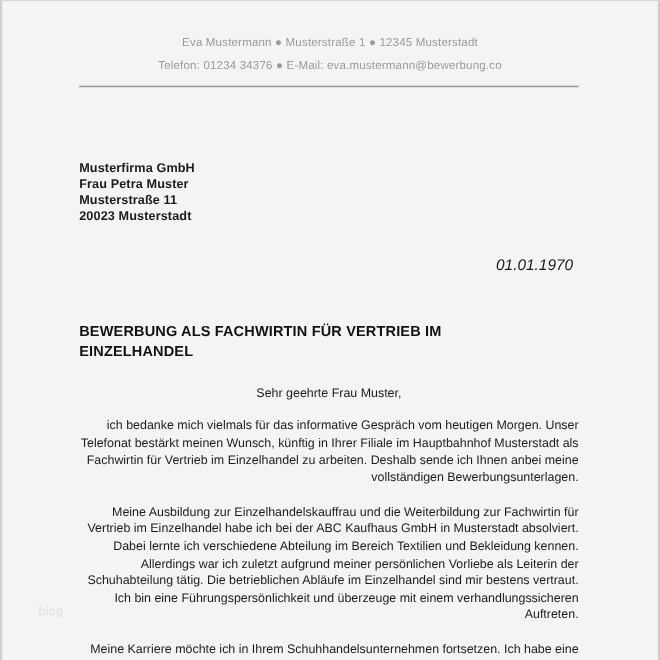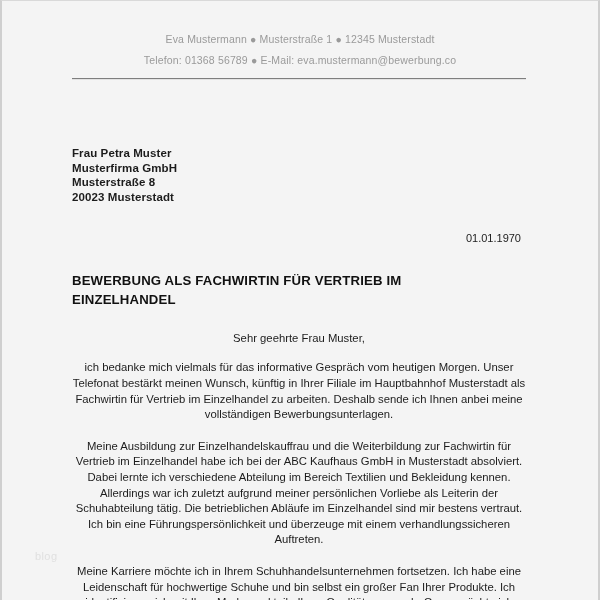--- a/index.html
+++ b/index.html
@@ -57,46 +57,47 @@
     font-weight: bold;
     font-size: 11.5px;
     line-height: 14.6px;
     letter-spacing: 0.1px;
   }
   #recipient div { white-space: nowrap; }
 
   #date-row {
     margin-top: 28px;
     text-align: right;
-    font-size: 11px;
+    font-size: 14px;
     color: #1c1c1c;
     padding-right: 5px;
+    font-style: italic;
   }
 
   #subject {
-    margin-top: 27px;
+    margin-top: 43px;
     font-weight: bold;
     font-size: 13.2px;
     line-height: 19px;
     letter-spacing: 0.15px;
     color: #111;
     max-width: 420px;
   }
 
   #salutation {
     margin-top: 23px;
     font-size: 11.3px;
     text-align: center;
   }
 
   .para {
     margin-top: 16px;
     font-size: 11.3px;
     line-height: 15.6px;
-    text-align: center;
+    text-align: right;
   }
   .para:first-of-type { margin-top: 16px; }
 
   
   #watermark {
     position: absolute;
     left: 33px;
     top: 549px;
     font-size: 11px;
     color: #e0e0e0;
@@ -104,31 +105,31 @@
     user-select: none;
   }
 </style>
 </head>
 <body>
 
 <div id="page">
 
   <div id="letterhead">
     <div class="lh-line">Eva Mustermann ● Musterstraße 1 ● 12345 Musterstadt</div>
-    <div class="lh-line">Telefon: 01368 56789 ● E-Mail: eva.mustermann@bewerbung.co</div>
+    <div class="lh-line">Telefon: 01234 34376 ● E-Mail: eva.mustermann@bewerbung.co</div>
   </div>
 
   <div id="header-rule"></div>
 
   <div id="letter-body">
 
     <div id="recipient">
+      <div>Musterfirma GmbH</div>
       <div>Frau Petra Muster</div>
-      <div>Musterfirma GmbH</div>
-      <div>Musterstraße 8</div>
+      <div>Musterstraße 11</div>
       <div>20023 Musterstadt</div>
     </div>
 
     <div id="date-row">01.01.1970</div>
 
     <div id="subject">BEWERBUNG ALS FACHWIRTIN FÜR VERTRIEB IM EINZELHANDEL</div>
 
     <div id="salutation">Sehr geehrte Frau Muster,</div>
 
     <div class="para">ich bedanke mich vielmals für das informative Gespräch vom heutigen Morgen. Unser Telefonat bestärkt meinen Wunsch, künftig in Ihrer Filiale im Hauptbahnhof Musterstadt als Fachwirtin für Vertrieb im Einzelhandel zu arbeiten. Deshalb sende ich Ihnen anbei meine vollständigen Bewerbungsunterlagen.</div>

